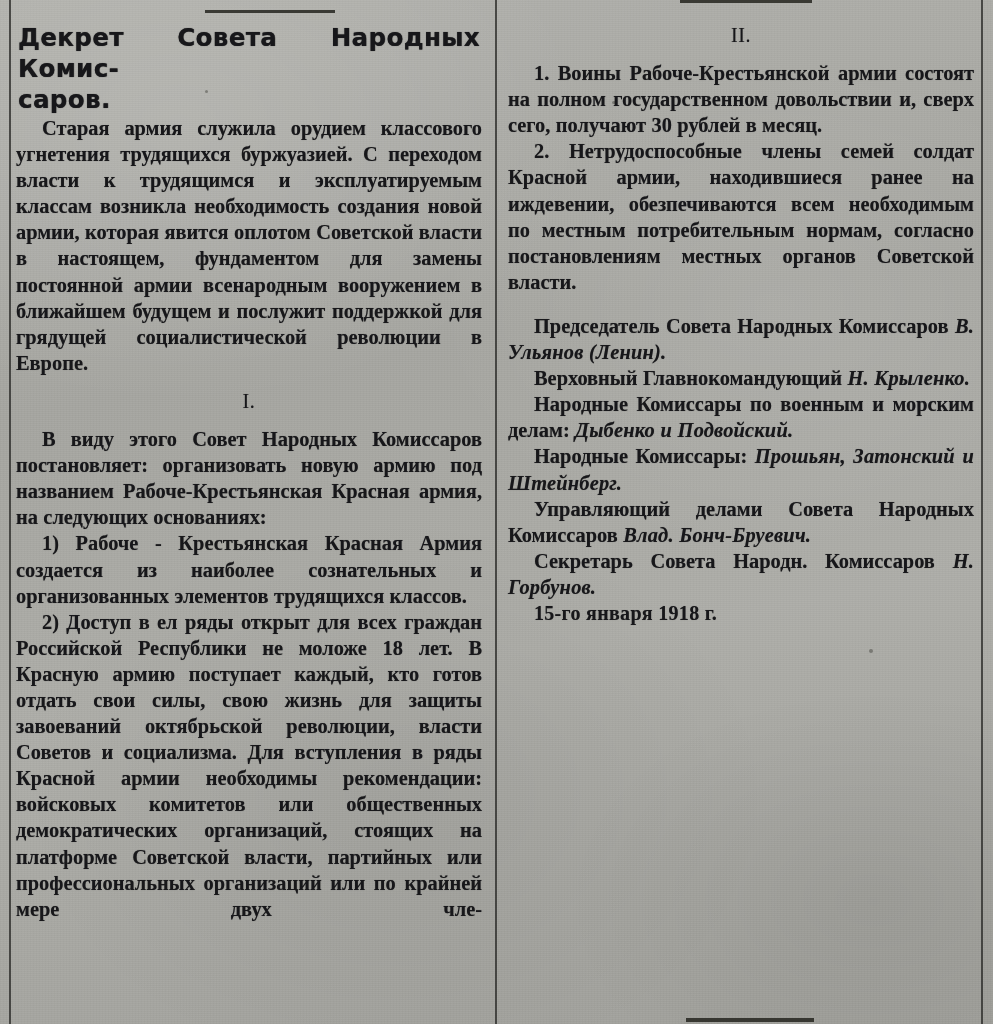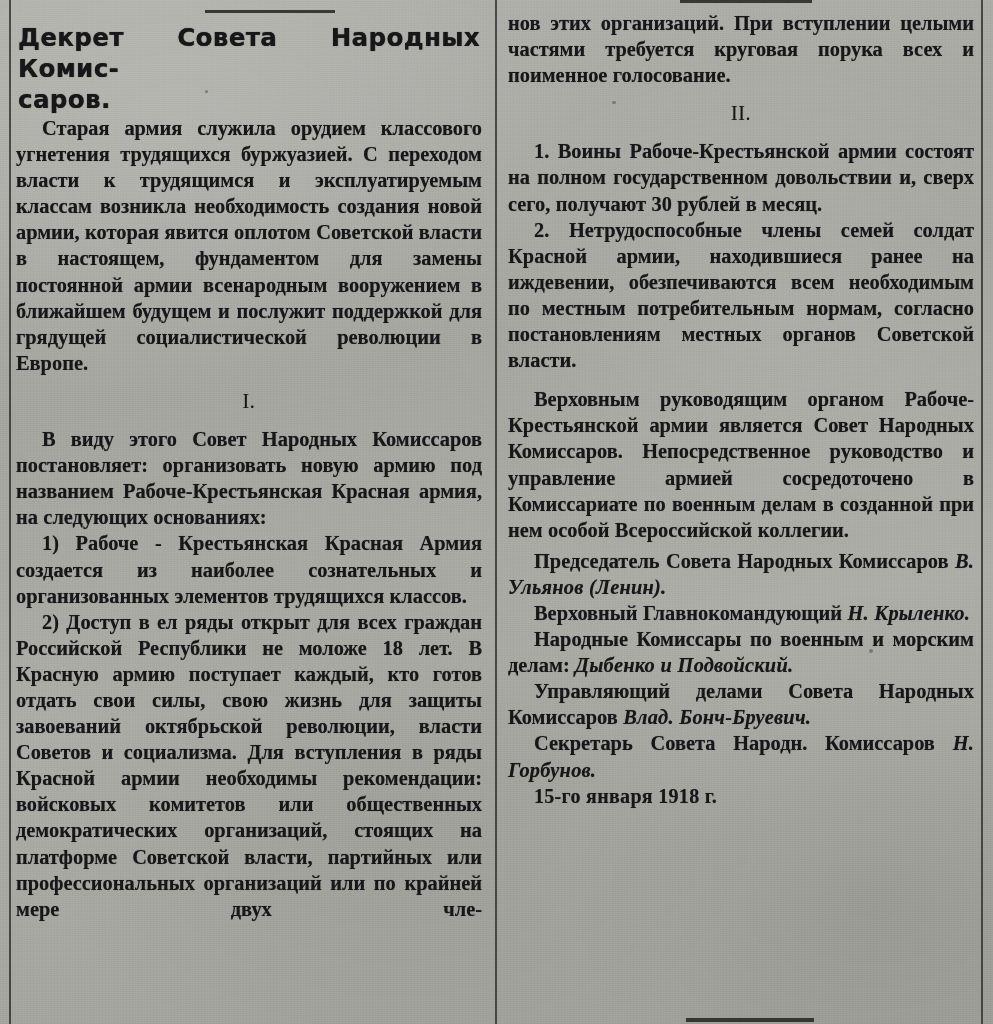--- a/index.html
+++ b/index.html
@@ -150,41 +150,40 @@
     <p class="body">В виду этого Совет Народных Комиссаров постановляет: организовать новую армию под названием Рабоче-Крестьянская Красная армия, на следующих основаниях:</p>
 
     <p class="body">1) Рабоче - Крестьянская Красная Армия создается из наиболее сознательных и организованных элементов трудящихся классов.</p>
 
     <p class="body lastjust">2) Доступ в ел ряды открыт для всех граждан Российской Республики не моложе 18 лет. В Красную армию поступает каждый, кто готов отдать свои силы, свою жизнь для защиты завоеваний октябрьской революции, власти Советов и социализма. Для вступления в ряды Красной армии необходимы рекомендации: войсковых комитетов или общественных демократических организаций, стоящих на платформе Советской власти, партийных или профессиональных организаций или по крайней мере двух чле-</p>
 
   </div>
 
   <div class="col col2" style="top:10px;">
 
-    <p class="body noind">нов этих организаций. При вступлении целыми частями требуется круговая порука всех и поименное голосование.</p>
 
     <p class="sec">II.</p>
 
     <p class="body">1. Воины Рабоче-Крестьянской армии состоят на полном государственном довольствии и, сверх сего, получают 30 рублей в месяц.</p>
 
     <p class="body">2. Нетрудоспособные члены семей солдат Красной армии, находившиеся ранее на иждевении, обезпечиваются всем необходимым по местным потребительным нормам, согласно постановлениям местных органов Советской власти.</p>
 
     <div class="gap"></div>
 
 
-    <p class="body">Верховным руководящим органом Рабоче-Крестьянской армии является Совет Народных Комиссаров. Непосредственное руководство и управление армией сосредоточено в Комиссариате по военным делам в созданной при нем особой Всероссийской коллегии.</p>
 
     <div class="gap-sm"></div>
 
     <p class="body"><span>Председатель Совета Народных Комиссаров</span> <span class="nm">В. Ульянов (Ленин).</span></p>
 
     <p class="body"><span>Верховный Главнокомандующий</span> <span class="nm">Н. Крыленко.</span></p>
 
     <p class="body"><span>Народные Комиссары по военным и морским делам:</span> <span class="nm">Дыбенко и Подвойский.</span></p>
 
+    <p class="body"><span>Народные Комиссары:</span> <span class="nm">Прошьян, Затонский и Штейнберг.</span></p>
 
     <p class="body"><span>Управляющий делами Совета Народных Комиссаров</span> <span class="nm">Влад. Бонч-Бруевич.</span></p>
 
     <p class="body"><span>Секретарь Совета Народн. Комиссаров</span> <span class="nm">Н. Горбунов.</span></p>
 
     <p class="date">15-го января 1918 г.</p>
 
   </div>
 
 </div>

